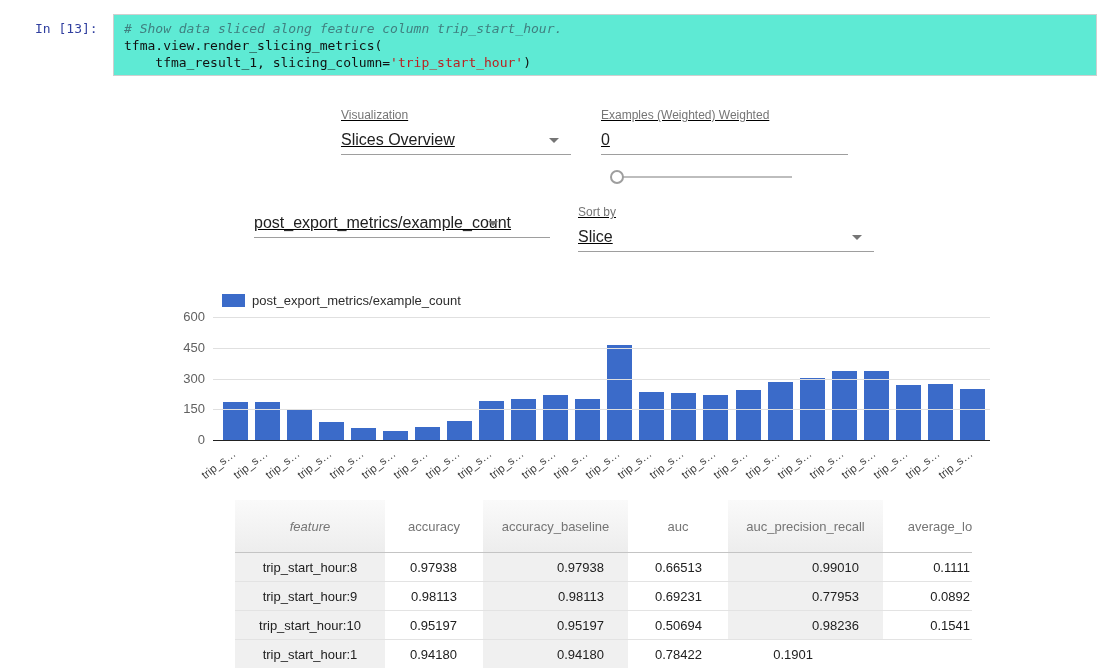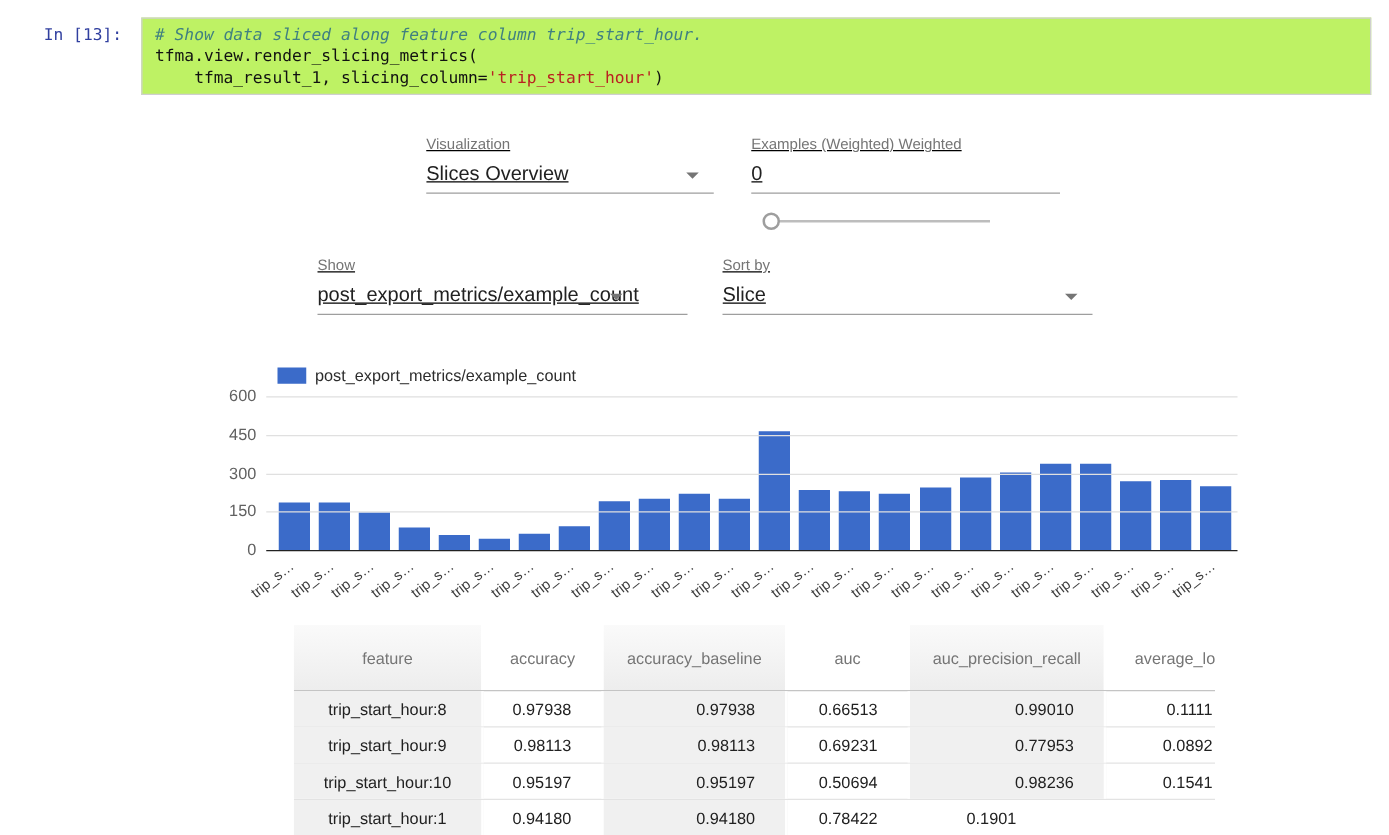--- a/index.html
+++ b/index.html
@@ -10,21 +10,21 @@
     -webkit-font-smoothing:antialiased;
   }
   
   .prompt{
     position:absolute;left:35px;top:20px;
     font-family:"DejaVu Sans Mono", monospace;font-size:13px;line-height:17px;
     color:#303f9f;
   }
   .code-box{
     position:absolute;left:113px;top:14px;width:984px;height:62px;box-sizing:border-box;
-    background:#bef264;border:1px solid #cfcfcf;
+    background:#5eead4;border:1px solid #cfcfcf;
     padding:5px 10px 0 10px;
   }
   .code-line{
     font-family:"DejaVu Sans Mono", monospace;font-size:13px;line-height:17px;
     color:#111;white-space:pre;
   }
   .tok-comment{color:#408080;font-style:italic;}
   .tok-str{color:#ba2121;}
   
   .field{position:absolute;text-decoration:underline;}
@@ -103,21 +103,20 @@
   <input class="threshold-input" value="0" style="">
   <div class="f-underline"></div>
 </div>
 
 <div class="slider">
   <div class="slider-track"></div>
   <div class="slider-handle"></div>
 </div>
 
 <div class="field" style="left:254px;top:205px;width:296px;">
-  <div class="f-label">Show</div>
   <div class="f-value">post_export_metrics/example_count</div>
   <div class="f-underline"></div>
   <div class="dd-arrow" style="right:52px;"></div>
 </div>
 
 <div class="field" style="left:578px;top:205px;width:296px;">
   <div class="f-label">Sort by</div>
   <div class="f-value">Slice</div>
   <div class="f-underline"></div>
   <div class="dd-arrow"></div>
@@ -190,21 +189,21 @@
       <div class="x-label" style="left: 858.413px; top: 161px;">trip_s…</div>
       <div class="x-label" style="left: 890.457px; top: 161px;">trip_s…</div>
       <div class="x-label" style="left: 922.5px; top: 161px;">trip_s…</div>
     </div>
 </div>
 
 <div class="metrics-table">
   <div class="t-inner">
     <div class="t-header">
         <div class="t-row" id="header-row">
-          <div class="t-cell col-gray-h" style="width: 152px;">feature</div>
+          <div class="t-cell col-gray-h" style="width: 152px; font-style: italic;">feature</div>
           <div class="t-cell" style="width: 96px;">accuracy</div>
           <div class="t-cell col-gray-h" style="width: 147px;">accuracy_baseline</div>
           <div class="t-cell" style="width: 98px;">auc</div>
           <div class="t-cell col-gray-h" style="width: 157px;">auc_precision_recall</div>
           <div class="t-cell" style="width: 125px;">average_loss</div>
         </div>
       </div>
     <div class="t-body" id="table-body">
         <div class="t-row">
           <div class="t-cell cell-center col-gray-b" style="width: 152px;">trip_start_hour:8</div>

